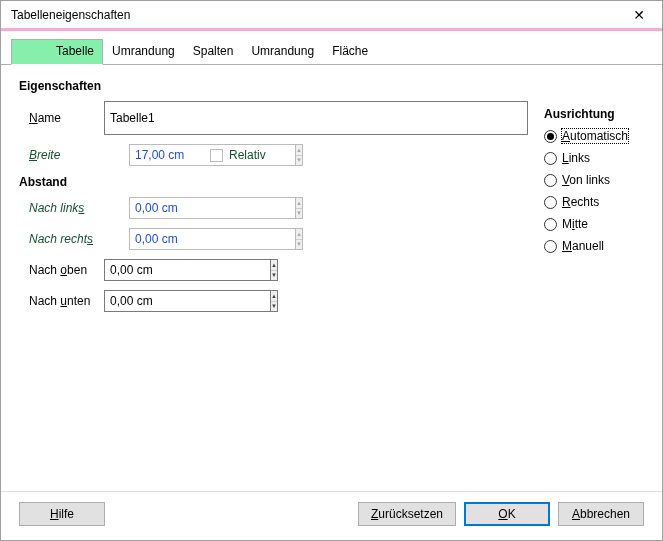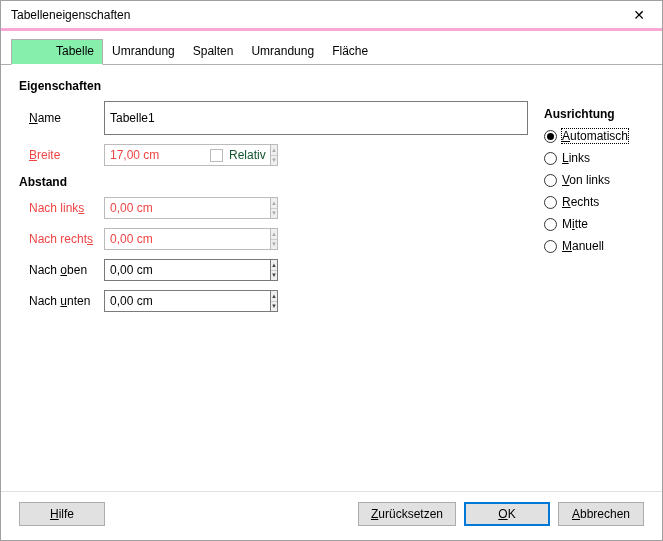--- a/index.html
+++ b/index.html
@@ -70,21 +70,21 @@
   }
   .form-row {
     display: flex;
     align-items: center;
     margin-bottom: 9px;
   }
   .form-label {
     width: 85px;
     padding-left: 10px;
   }
-  .form-label.disabled { color: #ef4444; }
+  .form-label.disabled { color: #14532d; font-style: italic; }
   .text-input {
     flex: 1;
     height: 34px;
     border: 1px solid #7a7a7a;
     padding: 2px 5px;
     font-family: inherit;
     font-size: 12px;
     outline: none;
   }
   .spinner-wrap {
@@ -97,22 +97,23 @@
     height: 100%;
     border: 1px solid #7a7a7a;
     border-right: none;
     padding: 2px 5px;
     font-family: inherit;
     font-size: 12px;
     outline: none;
   }
   .spinner-input:disabled {
     background: #fff;
-    color: #ef4444;
+    color: #1d4ed8;
     border-color: #bbb;
+    margin-left: 25px;
   }
   .spinner-btns {
     display: flex;
     flex-direction: column;
     width: 16px;
     border: 1px solid #7a7a7a;
   }
   .spinner-btns.disabled { border-color: #bbb; }
   .spin-btn {
     flex: 1;

